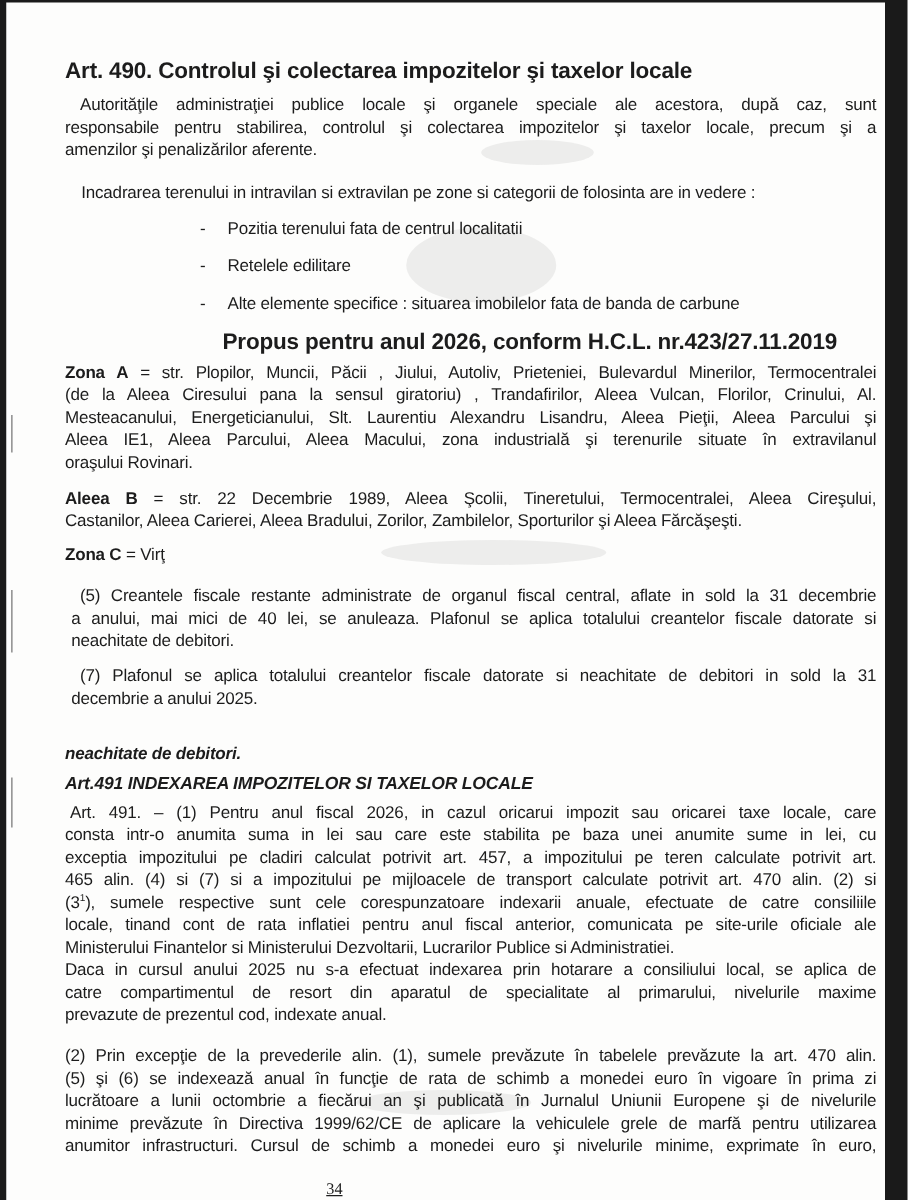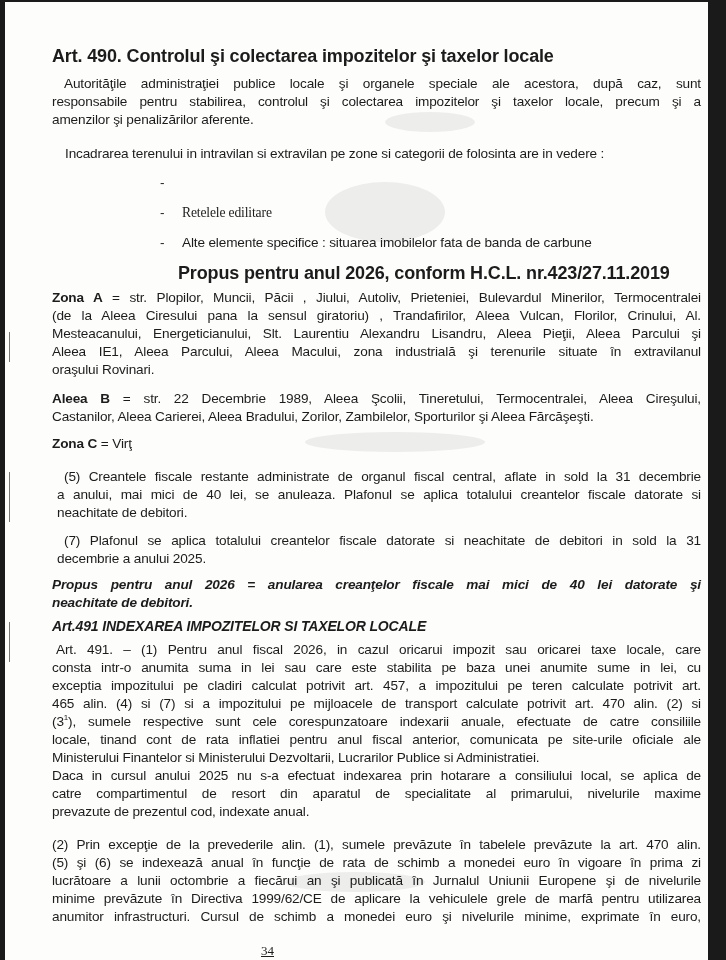--- a/index.html
+++ b/index.html
@@ -43,22 +43,23 @@
 
   <div class="ln h" style="left:47px;top:46px;">Art. 490. Controlul şi colectarea impozitelor şi taxelor locale</div>
 
   <div class="ln j" style="left:47px;top:74px;width:649px;text-indent:12px;">Autorităţile administraţiei publice locale şi organele speciale ale acestora, după caz, sunt</div>
   <div class="ln" style="left:47px;top:110px;">amenzilor şi penalizărilor aferente.</div>
   <div class="ln j" style="left:47px;top:92px;width:649px;">responsabile pentru stabilirea, controlul şi colectarea impozitelor şi taxelor locale, precum şi a</div>
 
   <div class="ln" style="left:60px;top:144px;">Incadrarea terenului in intravilan si extravilan pe zone si categorii de folosinta are in vedere :</div>
 
   <div class="dash" style="left:155px;top:173px;">-</div>
+  <div class="ln" style="left:177px;top:173px;">Pozitia terenului fata de centrul localitatii</div>
   <div class="dash" style="left:155px;top:203px;">-</div>
-  <div class="ln" style="left:177px;top:203px;font-family:Liberation Serif, serif;">Retelele edilitare</div>
+  <div class="ln" style="left:177px;top:203px;">Retelele edilitare</div>
   <div class="dash" style="left:155px;top:233px;">-</div>
   <div class="ln" style="left:177px;top:233px;">Alte elemente specifice : situarea imobilelor fata de banda de carbune</div>
 
   <div class="ln h" style="left:173px;top:263px;">Propus  pentru anul 2026, conform H.C.L. nr.423/27.11.2019</div>
 
   <div class="ln j" style="left:47px;top:288px;width:649px;"><span class="b">Zona A</span><span> = str. Plopilor, Muncii, Păcii , Jiului, Autoliv, Prieteniei, Bulevardul Minerilor, Termocentralei</span></div>
   <div class="ln j" style="left:47px;top:306px;width:649px;">(de la Aleea Ciresului pana la sensul giratoriu) , Trandafirilor, Aleea Vulcan, Florilor, Crinului, Al.</div>
   <div class="ln j" style="left:47px;top:324px;width:649px;">Mesteacanului, Energeticianului, Slt. Laurentiu Alexandru Lisandru, Aleea Pieţii, Aleea Parcului şi</div>
   <div class="ln j" style="left:47px;top:342px;width:649px;">Aleea IE1, Aleea Parcului, Aleea Macului, zona industrială şi terenurile situate în extravilanul</div>
   <div class="ln" style="left:47px;top:360px;">oraşului Rovinari.</div>
@@ -68,21 +69,20 @@
 
   <div class="ln" style="left:47px;top:434px;"><span class="b">Zona C</span><span> = Virţ</span></div>
 
   <div class="ln j" style="left:52px;top:467px;width:644px;text-indent:7px;">(5) Creantele fiscale restante administrate de organul fiscal central, aflate in sold la 31 decembrie</div>
   <div class="ln j" style="left:52px;top:485px;width:644px;">a anului, mai mici de 40 lei, se anuleaza. Plafonul se aplica totalului creantelor fiscale datorate si</div>
   <div class="ln" style="left:52px;top:503px;">neachitate de debitori.</div>
 
   <div class="ln j" style="left:52px;top:531px;width:644px;text-indent:7px;">(7) Plafonul se aplica totalului creantelor fiscale datorate si neachitate de debitori in sold la 31</div>
   <div class="ln" style="left:52px;top:549px;">decembrie a anului 2025.</div>
 
-  <div class="ln bi j" style="left:47px;top:575px;width:649px;">Propus  pentru anul 2026 = anularea creanţelor fiscale  mai mici de 40 lei datorate şi</div>
   <div class="ln bi" style="left:47px;top:593px;">neachitate de debitori.</div>
 
   <div class="ln bi" style="left:47px;top:616px;font-size:14px;">Art.491 INDEXAREA IMPOZITELOR SI TAXELOR LOCALE</div>
 
   <div class="ln j" style="left:47px;top:640px;width:649px;text-indent:4px;">Art. 491. – (1) Pentru anul fiscal 2026, in cazul oricarui impozit sau oricarei taxe locale, care</div>
   <div class="ln j" style="left:47px;top:658px;width:649px;">consta intr-o anumita suma in lei sau care este stabilita pe baza unei anumite sume in lei, cu</div>
   <div class="ln j" style="left:47px;top:676px;width:649px;">exceptia impozitului pe cladiri calculat potrivit art. 457, a impozitului pe teren calculate potrivit art.</div>
   <div class="ln j" style="left:47px;top:694px;width:649px;">465 alin. (4) si (7) si a impozitului pe mijloacele de transport calculate potrivit art. 470 alin. (2) si</div>
   <div class="ln j" style="left:47px;top:712px;width:649px;"><span>(3</span><sup>1</sup><span>), sumele respective sunt cele corespunzatoare indexarii anuale, efectuate de catre consiliile</span></div>
   <div class="ln j" style="left:47px;top:730px;width:649px;">locale, tinand cont de rata inflatiei pentru anul fiscal anterior, comunicata pe site-urile oficiale ale</div>

